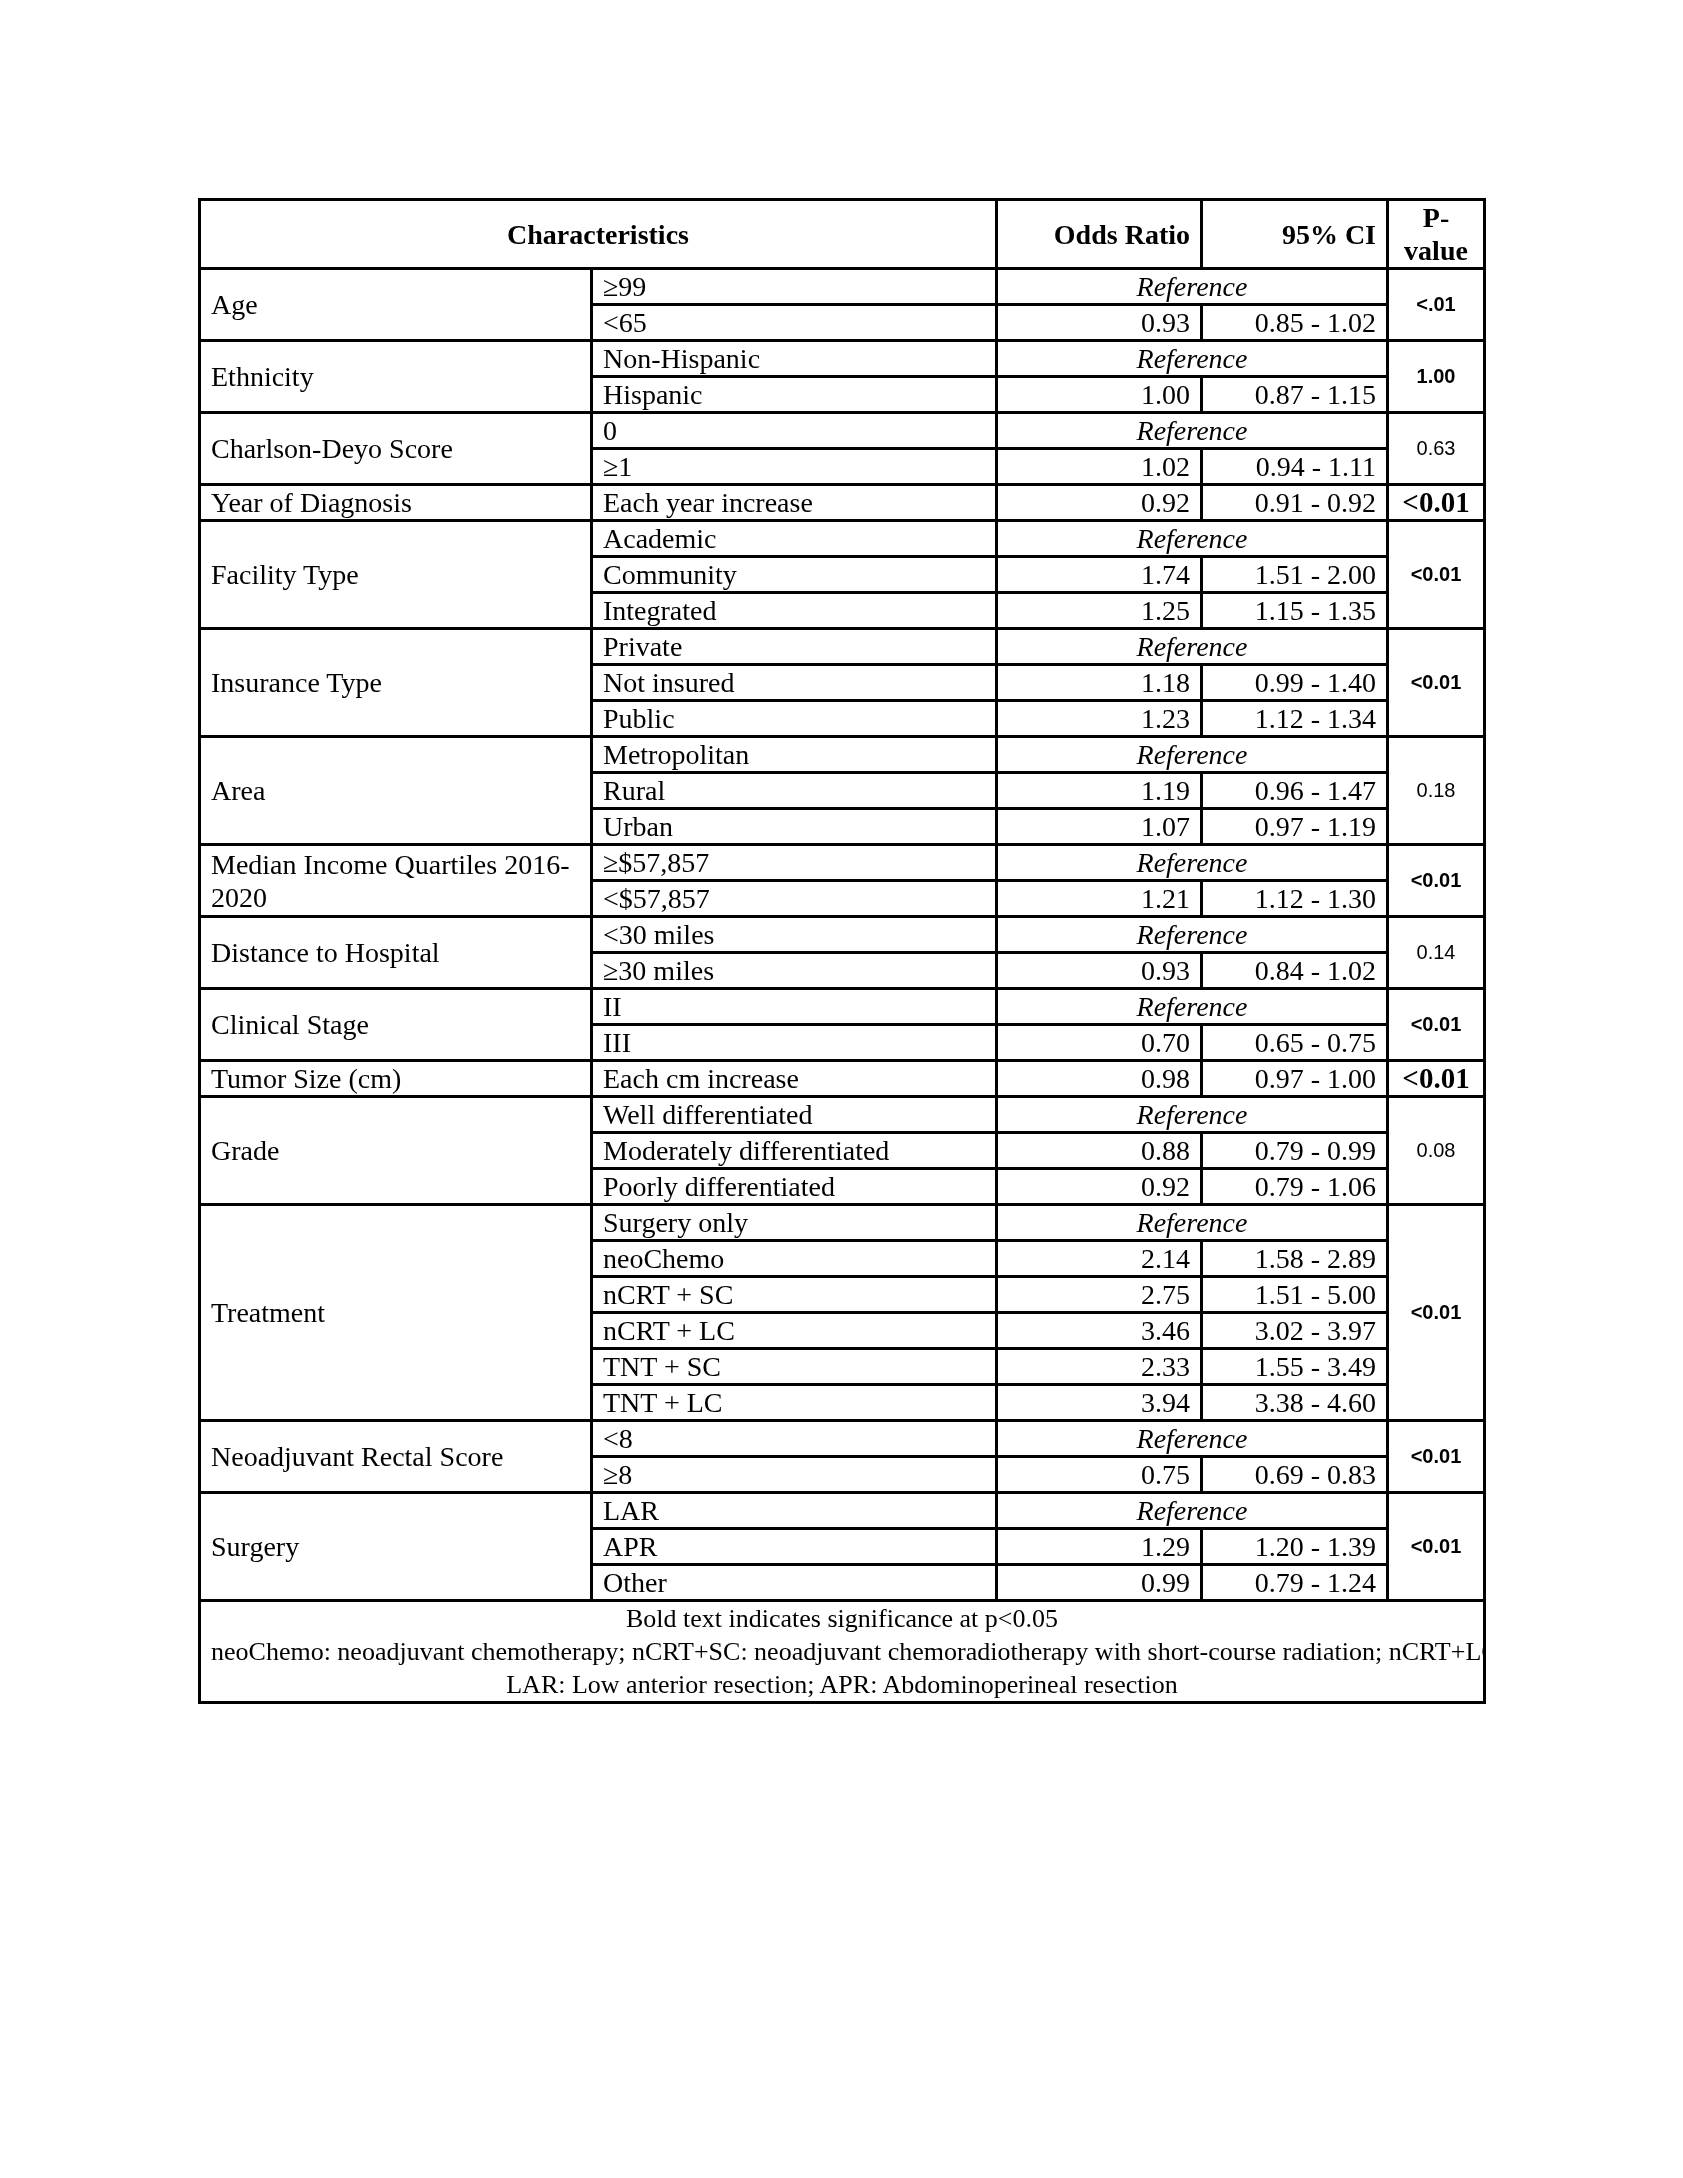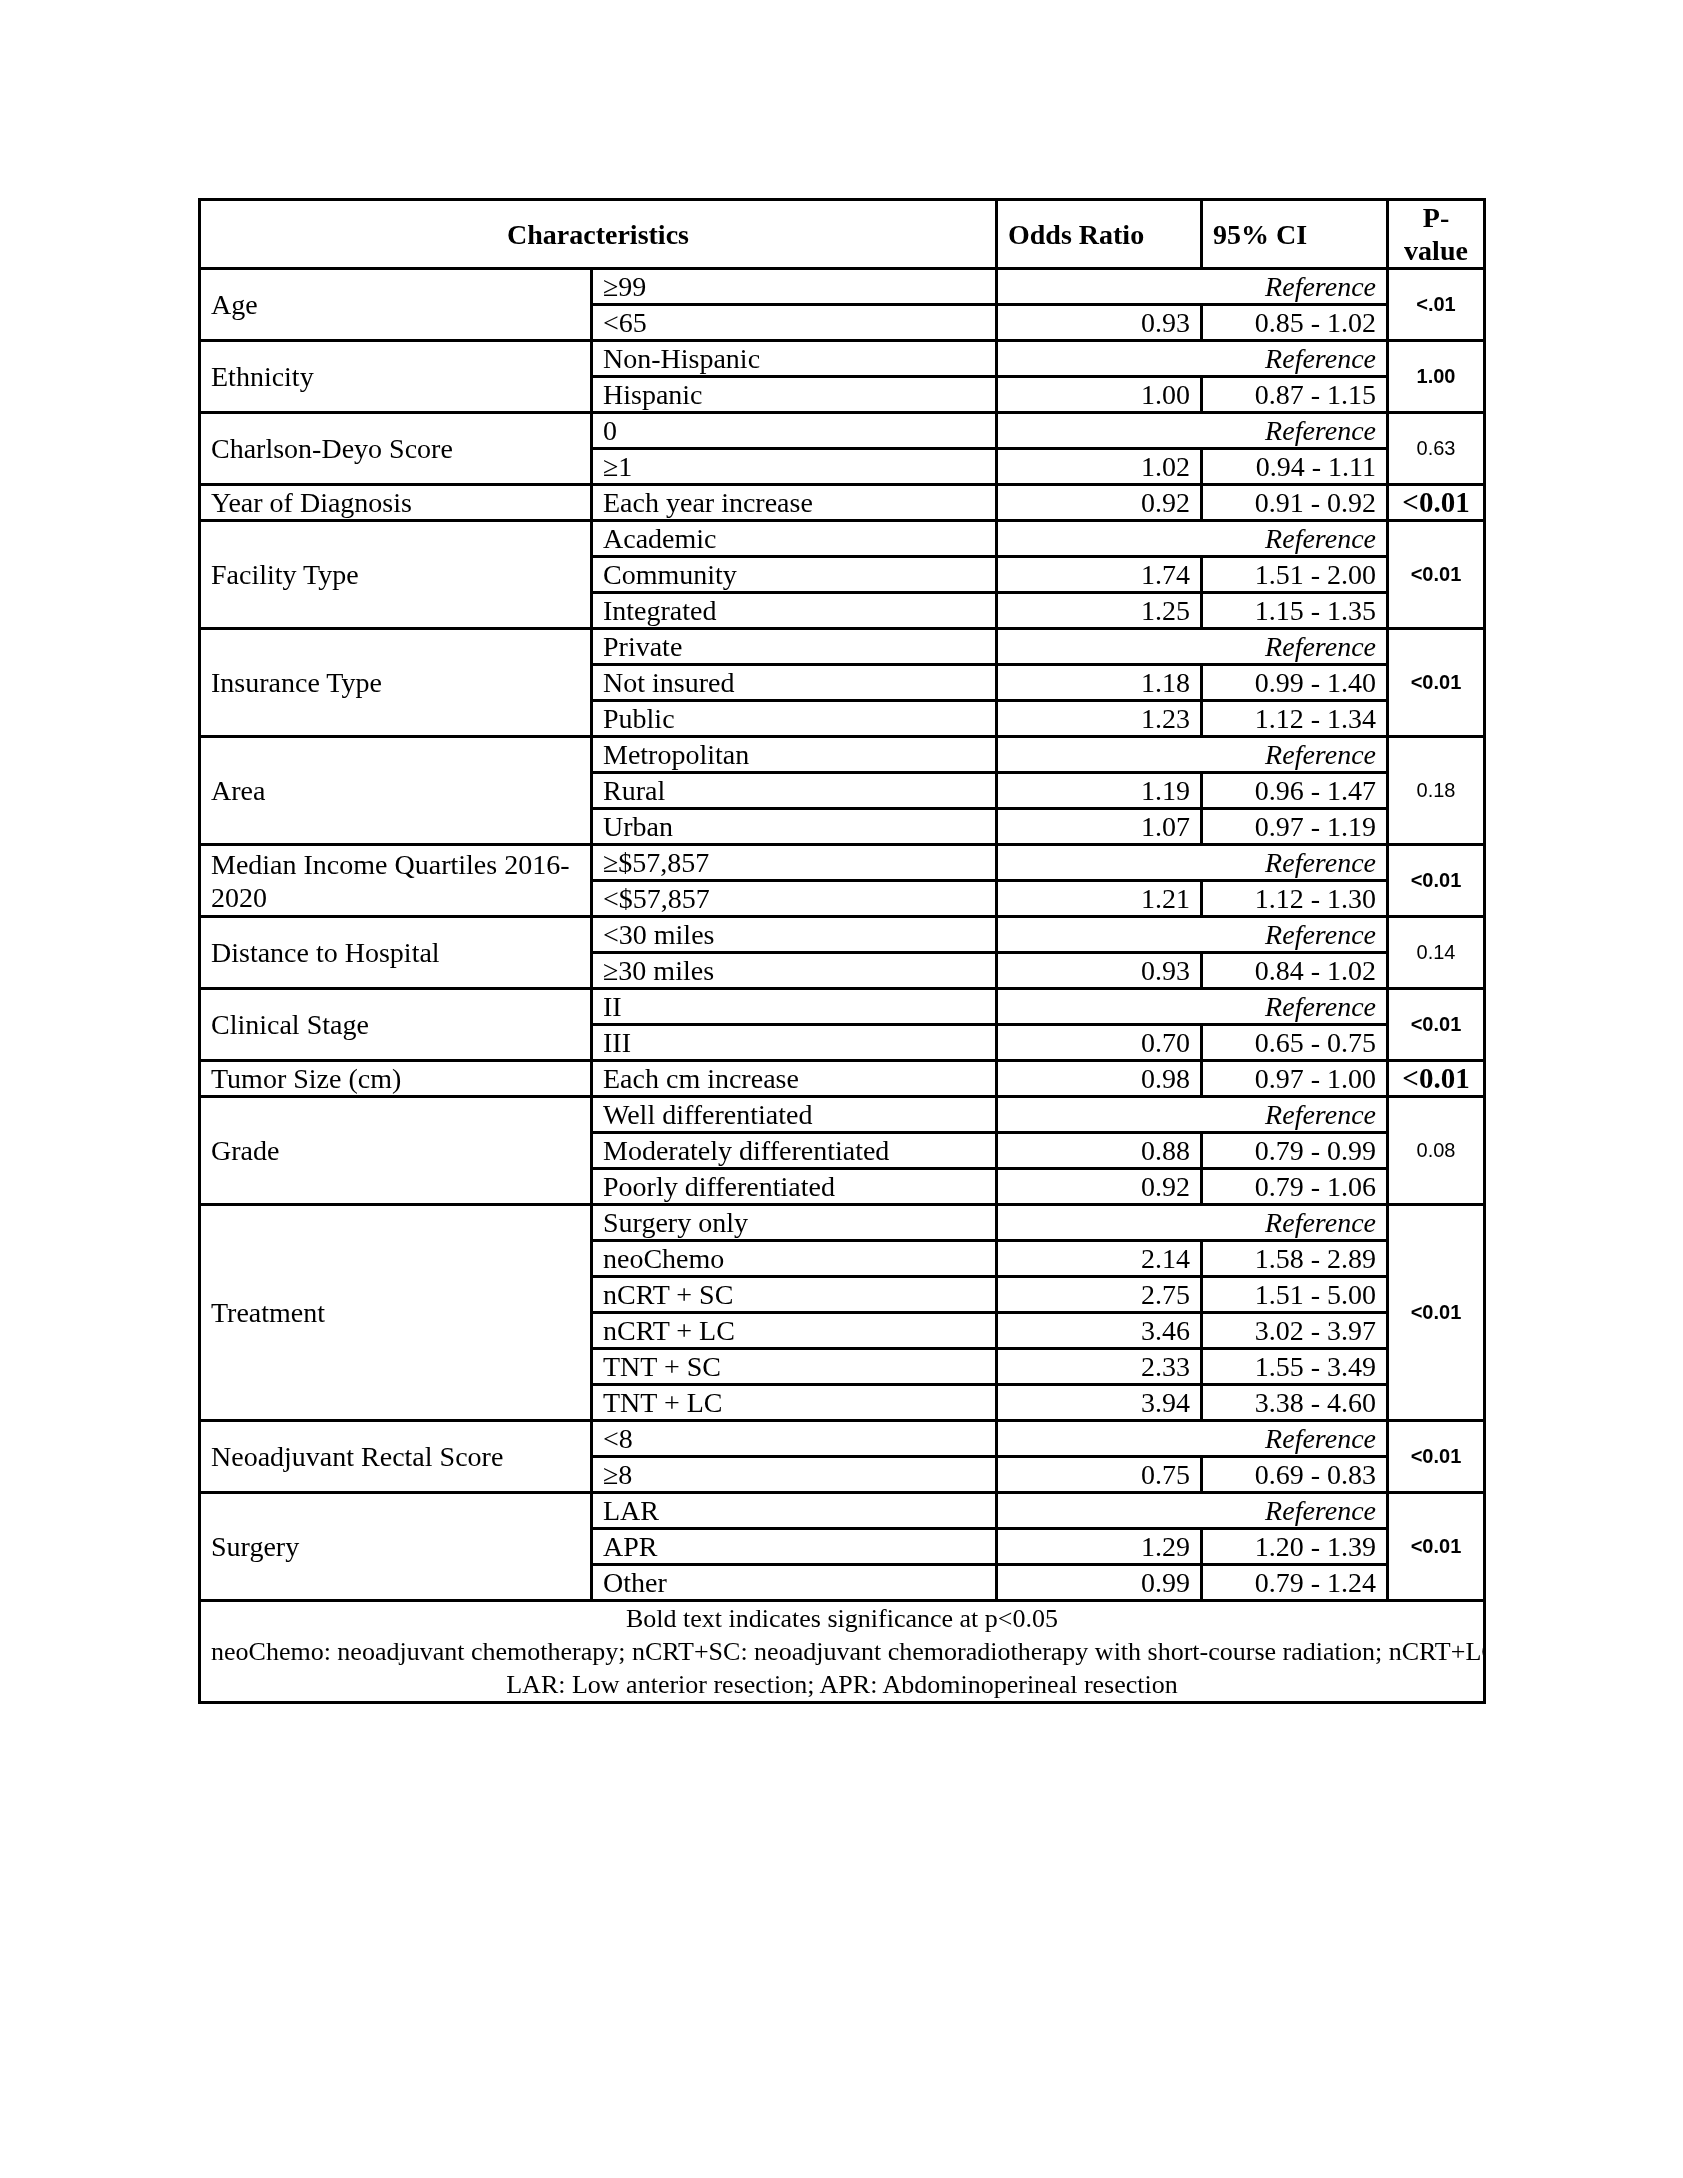--- a/index.html
+++ b/index.html
@@ -10,24 +10,24 @@
              font-family: "Liberation Serif", serif; font-size: 28px; }
   table.or td, table.or th { border: 3px solid #000; padding: 0 10px; line-height: 33px;
              height: 33px; vertical-align: middle; white-space: nowrap; overflow: hidden; }
   table.or col.c1 { width: 392px; }
   table.or col.c2 { width: 405px; }
   table.or col.c3 { width: 205px; }
   table.or col.c4 { width: 186px; }
   table.or col.c5 { width: 97px; }
   th { font-weight: bold; }
   th.hdr-char { text-align: center; vertical-align: top; padding-top: 4px; height: 71px; }
-  th.hdr-bottom { vertical-align: bottom; text-align: left; padding-bottom: 2px; }
+  th.hdr-bottom { vertical-align: bottom; text-align: right; padding-bottom: 2px; }
   th.hdr-p { text-align: center; line-height: 34px; padding: 2px 0; }
   td.num { text-align: right; }
-  td.ref { text-align: right; font-style: italic; margin-top: 34px; }
+  td.ref { text-align: center; font-style: italic; margin-top: 34px; }
   td.pval { text-align: center; font-family: Liberation Sans, sans-serif; font-size: 20px; padding: 0 4px; }
   td.pval.sig { font-weight: bold; }
   td.pval.tight { font-family: "Liberation Serif", serif; font-size: 29px; }
   td.group { vertical-align: middle; white-space: normal; }
   td.foot { border: 3px solid #000; padding: 4px 10px 6px 10px; white-space: normal;
             line-height: 34px; font-size: 26px; height: auto; vertical-align: top; }
   .foot-line { display: block; text-align: center; }
 </style>
 </head>
 <body>

